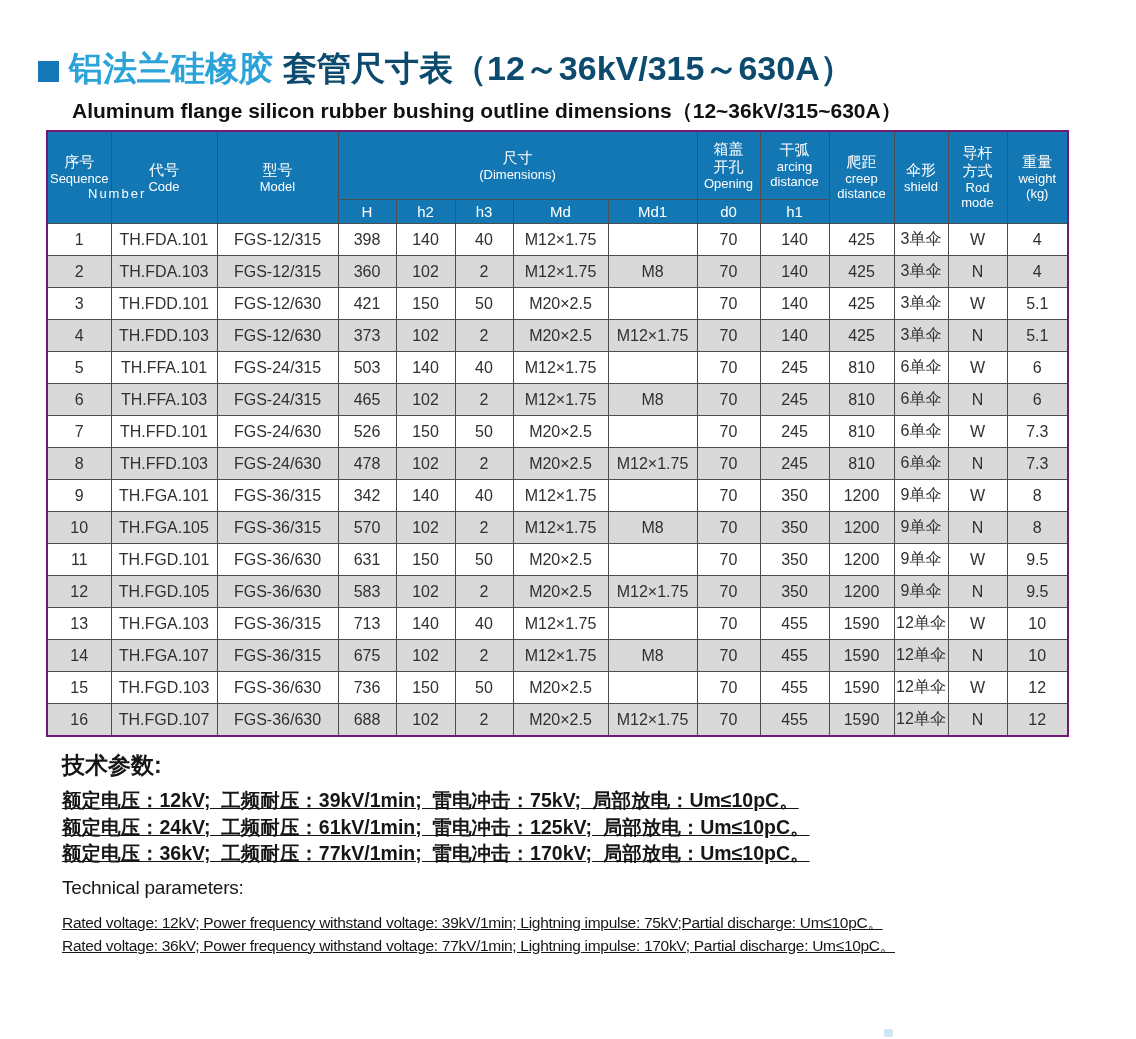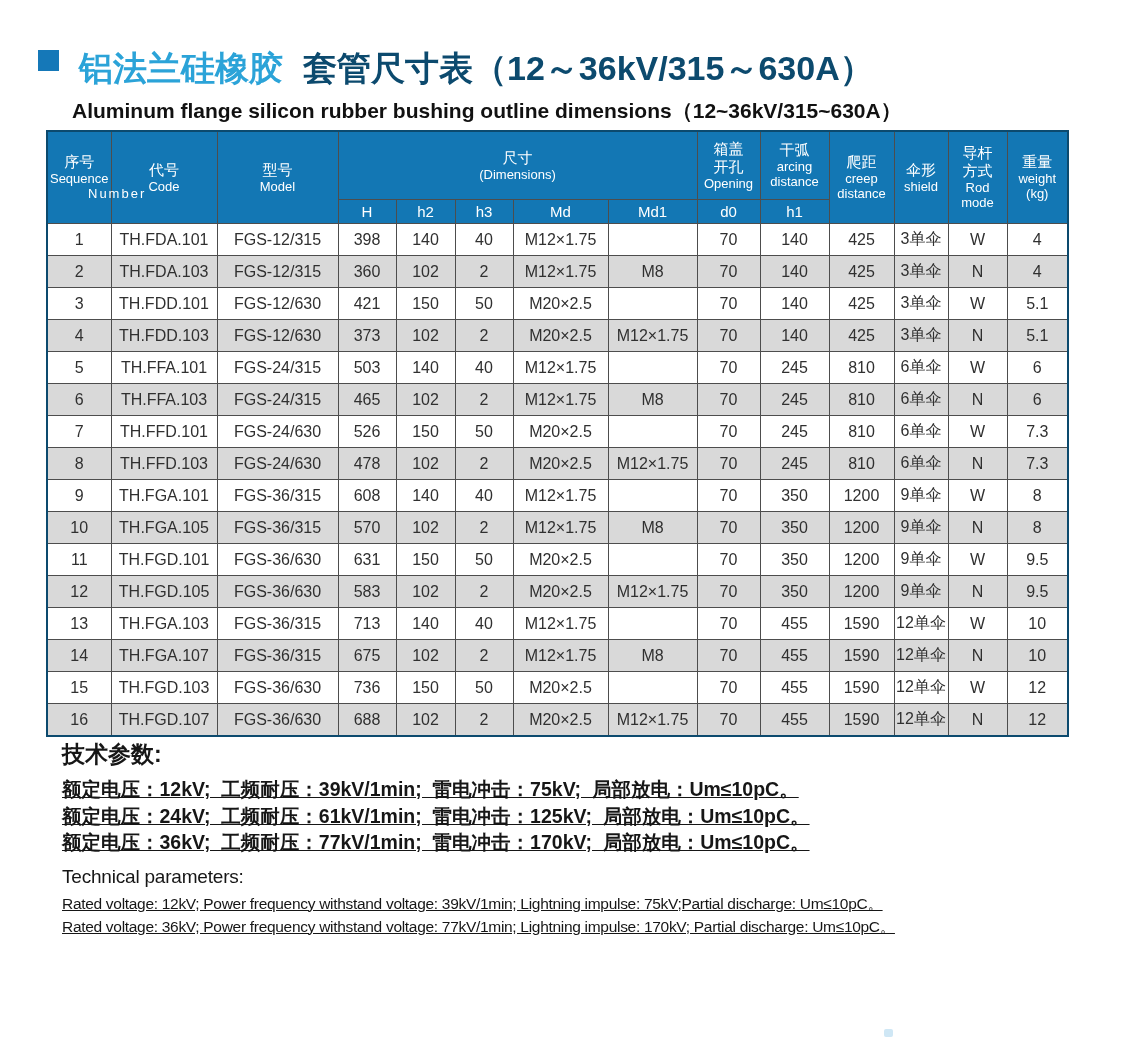--- a/index.html
+++ b/index.html
@@ -3,54 +3,54 @@
 <meta charset="utf-8">
 <style>
   html,body{margin:0;padding:0;}
   body{
     width:1136px;height:1039px;position:relative;background:#ffffff;
     font-family:"Liberation Sans","DejaVu Sans",sans-serif;
     -webkit-font-smoothing:antialiased;
   }
   
   .title-row{
-    position:absolute;left:38px;top:46px;display:flex;align-items:flex-start;gap:20px;
+    position:absolute;left:38px;top:46px;display:flex;align-items:center;gap:10px;
     font-size:34px;font-weight:bold;white-space:nowrap;
   }
   .title-bullet{width:21px;height:21px;background:#1578b8;display:inline-block;margin-top:4px;}
   .title-cn-blue{color:#2ba3d8;}
   .title-cn-black{color:#0c4a6e;}
   .subtitle{
     position:absolute;left:72px;top:97px;font-size:21px;font-weight:bold;color:#111111;
     letter-spacing:0px;white-space:nowrap;
   }
   
   .table-wrap{position:absolute;left:46px;top:130px;}
-  table{border-collapse:collapse;table-layout:fixed;width:1016px;border:2px solid #0c4a6e;}
+  table{border-collapse:collapse;table-layout:fixed;width:1016px;border:2px solid #701a75;}
   th,td{border:1px solid #4d4d4d;padding:0;margin:0;}
   thead th{
     background:#1377b4;color:#ffffff;font-weight:normal;
     text-align:center;vertical-align:middle;line-height:1.18;
   }
   thead tr.h1 th{height:67px;}
   thead tr.h2 th{height:23px;font-size:15px;}
   .hcn{display:block;font-size:15px;}
   .hen{display:block;font-size:13px;}
   .hsp{letter-spacing:2px;padding-left:40px;}
   tbody td{
     height:31px;text-align:center;vertical-align:middle;
     font-size:16px;color:#303030;white-space:nowrap;overflow:hidden;
   }
   tbody tr:nth-child(even){background:#d9d9d9;}
   tbody tr:nth-child(odd){background:#ffffff;}
   
   .tech{position:absolute;left:62px;top:738px;width:1020px;color:#161616;}
-  .tech-cn-title{font-size:23px;font-weight:bold;margin:1px 0 6px 0;}
+  .tech-cn-title{font-size:23px;font-weight:bold;margin:12px 0 6px 0;}
   .tech-cn-line{font-size:19.5px;font-weight:600;line-height:26.5px;white-space:pre-wrap;text-decoration:underline;}
-  .tech-en-title{font-size:19px;font-weight:normal;margin:10px 0 4px 0;letter-spacing:-0.2px;}
+  .tech-en-title{font-size:19px;font-weight:normal;margin:10px 0 12px 0;letter-spacing:-0.2px;}
   .tech-en-line{font-size:15.5px;line-height:23px;letter-spacing:-0.3px;white-space:pre-wrap;text-decoration:underline;}
   
   .speck{position:absolute;left:884px;top:1029px;width:9px;height:8px;background:#cfe7f5;border-radius:2px;}
 </style>
 </head>
 <body>
 
 <div class="title-row">
   <span class="title-bullet"></span>
   <span class="title-cn-blue">铝法兰硅橡胶</span>
@@ -262,21 +262,21 @@
           <td>245</td>
           <td>810</td>
           <td>6单伞</td>
           <td>N</td>
           <td>7.3</td>
         </tr>
         <tr>
           <td>9</td>
           <td>TH.FGA.101</td>
           <td>FGS-36/315</td>
-          <td>608</td>
+          <td>342</td>
           <td>140</td>
           <td>40</td>
           <td>M12×1.75</td>
           <td></td>
           <td>70</td>
           <td>350</td>
           <td>1200</td>
           <td>9单伞</td>
           <td>W</td>
           <td>8</td>

